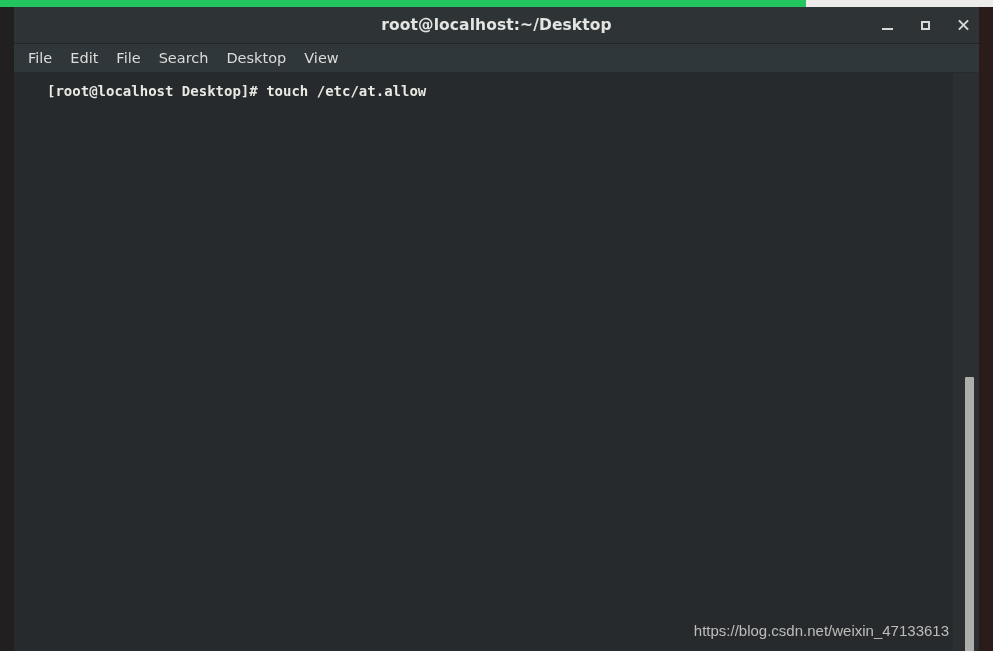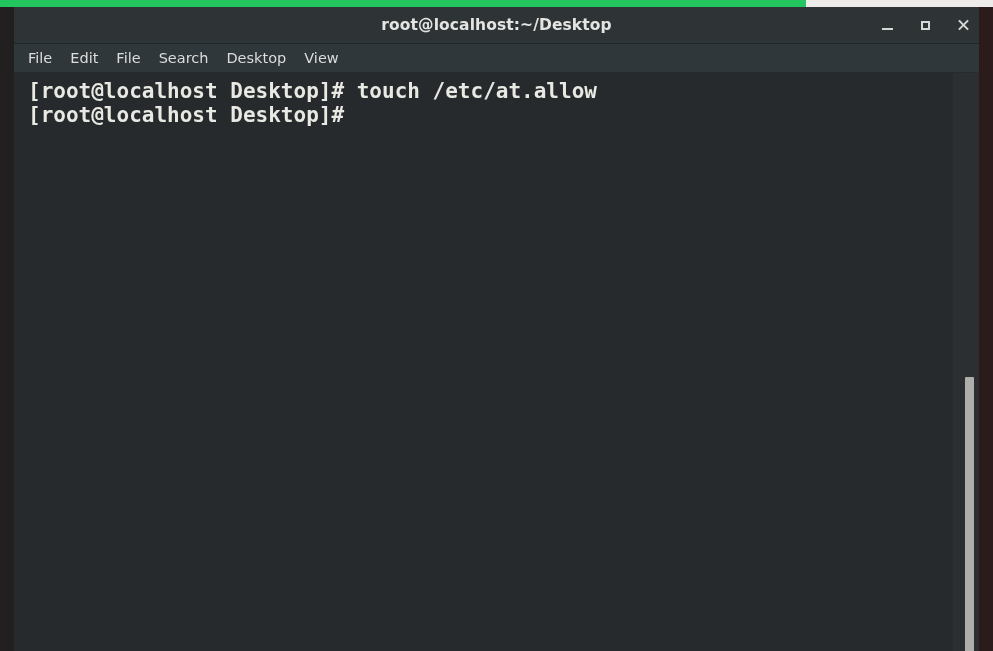--- a/index.html
+++ b/index.html
@@ -135,26 +135,27 @@
     position: absolute;
     left: 0;
     top: 0;
     right: 26px;
     bottom: 0;
     padding: 6px 0 0 14px;
     box-sizing: border-box;
   }
   .term-line {
     font-family: "DejaVu Sans Mono", monospace;
-    font-size: 21px;
+    font-size: 14px;
     font-weight: bold;
     line-height: 24px;
     color: #e9e9e4;
     white-space: pre;
     letter-spacing: 0px;
+    margin-left: 19px;
   }
 
   
   #scrollbar-track {
     position: absolute;
     right: 0px;
     top: 0;
     width: 26px;
     height: 100%;
     background: #2b2f31;
@@ -210,24 +211,24 @@
       <span class="menu-item">File</span>
       <span class="menu-item">Search</span>
       <span class="menu-item">Desktop</span>
       <span class="menu-item">View</span>
     </div>
 
     <div id="terminal-body">
 
       <div id="terminal-screen">
         <div class="term-line">[root@localhost Desktop]# touch /etc/at.allow</div>
-        <div class="term-line">[root@localhost Desktop]#</div>
       </div>
 
       <div id="scrollbar-track">
         <div id="scrollbar-thumb"></div>
       </div>
 
+      <div id="watermark">https://blog.csdn.net/weixin_47133613</div>
 
     </div>
 
   </div>
 </div>
 
 </body></html>

